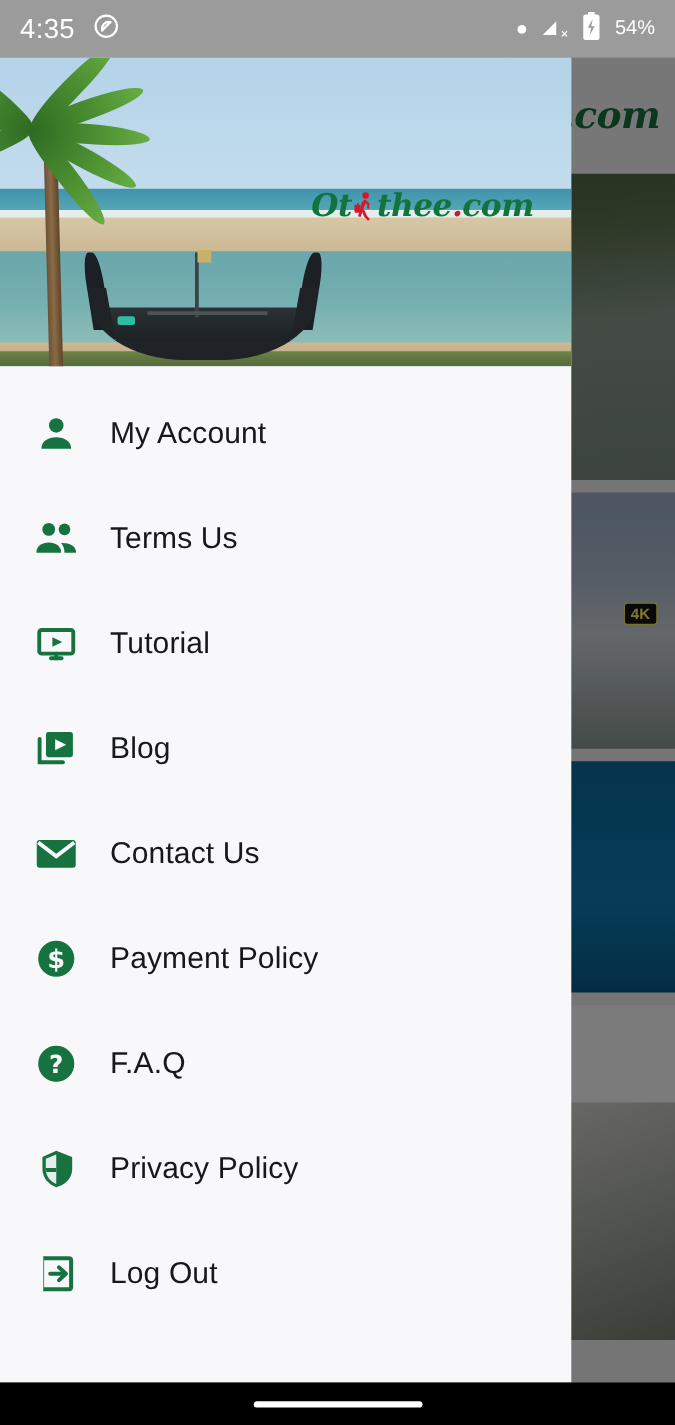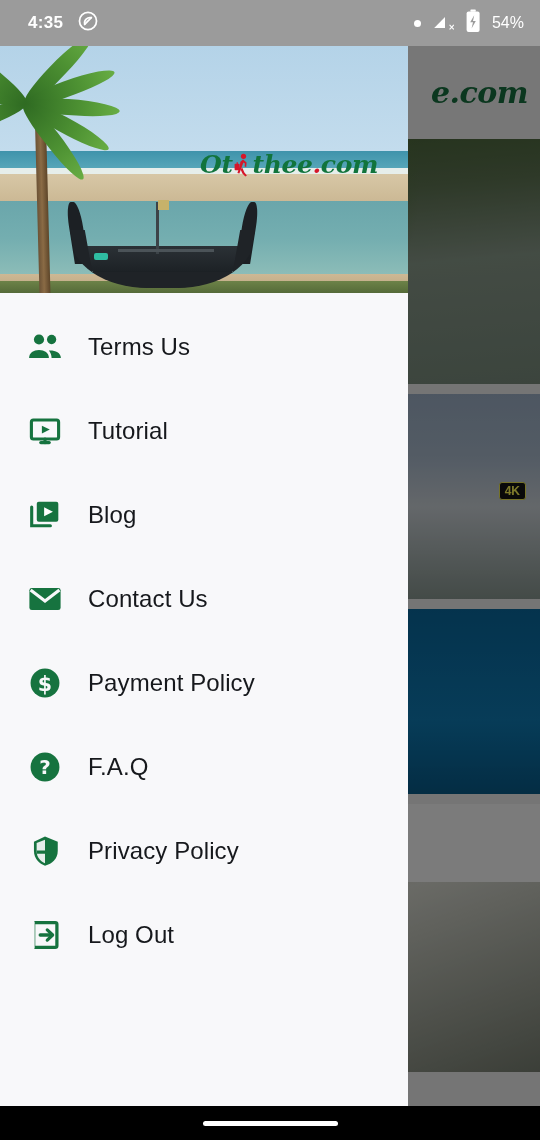--- a/index.html
+++ b/index.html
@@ -57,30 +57,30 @@
     font-size:21px; font-weight:bold; color:#1a1a1a; padding-left:4px; white-space:nowrap;
   }
   .bg-scrim { position:absolute; inset:0; background:rgba(0,0,0,.46); }
 
   
   .statusbar {
     position:absolute; top:0; left:0; right:0; height:46px; z-index:40;
     background:#9b9b9b; display:flex; align-items:center;
     padding:0 16px; color:#fff;
   }
-  .sb-time { font-size:17px; font-weight:700; letter-spacing:.3px;margin-left:12px; }
+  .sb-time { font-size:22px; font-weight:400; letter-spacing:.3px; }
   .sb-left { display:flex; align-items:center; gap:14px; }
   .sb-right { margin-left:auto; display:flex; align-items:center; gap:11px; }
   .sb-dot { width:7px; height:7px; border-radius:50%; background:#fff; display:block; }
   .sb-pct { font-size:16px; font-weight:500; }
   .sb-ico { display:block; }
 
   
   .drawer {
-    position:absolute; top:46px; left:0; width:408px; bottom:34px;
+    position:absolute; top:46px; left:0; width:457px; bottom:34px;
     background:#f8f8fa; z-index:30; overflow:hidden;
     display:flex; flex-direction:column;text-align:center;
   }
   .drawer-header {
     position:relative; height:247px; width:100%; flex:none; overflow:hidden;
     background:linear-gradient(180deg,#aacbe4 0%,#b9d7ea 40%,#c8dfec 52%,#c8dfec 53%);
   }
   
   .hd-sky { position:absolute; left:0; right:0; top:0; height:105px;
             background:linear-gradient(180deg,#b4d3e8 0%,#c3dced 100%); }
@@ -257,20 +257,29 @@
           </svg>
         </span>
         <span class="lg-g">thee</span>
         <span class="lg-dot">.</span>
         <span class="lg-g">com</span>
       </div>
     </div>
 
     <div class="menu">
 
+      <div class="menu-item">
+        <span class="mi-icon">
+          <svg width="34" height="34" viewBox="0 0 24 24" fill="#16733f">
+              <circle cx="12" cy="7.3" r="4.1"></circle>
+              <path d="M3.6 20.4c0-4.2 3.8-6.4 8.4-6.4s8.4 2.2 8.4 6.4z"></path>
+            </svg>
+        </span>
+        <span class="mi-label">My Account</span>
+      </div>
 
       <div class="menu-item">
         <span class="mi-icon">
           <svg width="36" height="36" viewBox="0 0 24 24" fill="#16733f">
               <circle cx="8" cy="7" r="3.4"></circle>
               <circle cx="16.4" cy="7" r="3.1"></circle>
               <path d="M1.4 19.4c0-3.6 3-5.4 6.6-5.4s6.6 1.8 6.6 5.4z"></path>
               <path d="M14.6 14.3c3.6-.3 8 1.1 8 5.1h-6.2c0-2-.7-3.7-1.8-5.1z"></path>
             </svg>
         </span>

